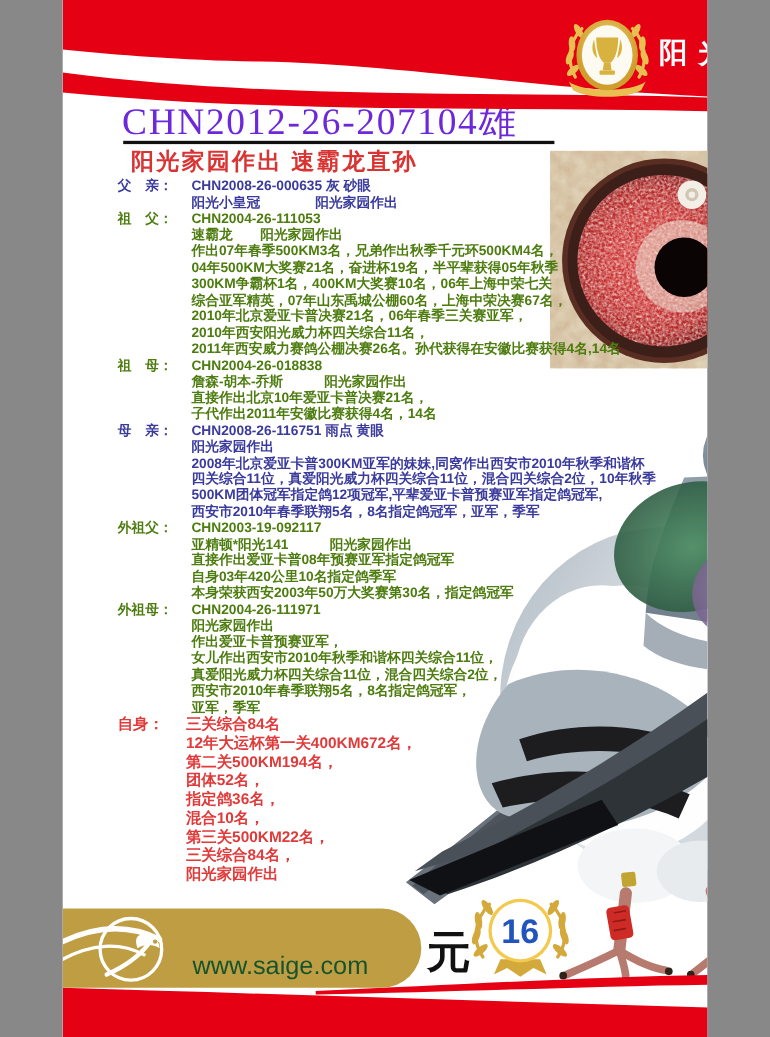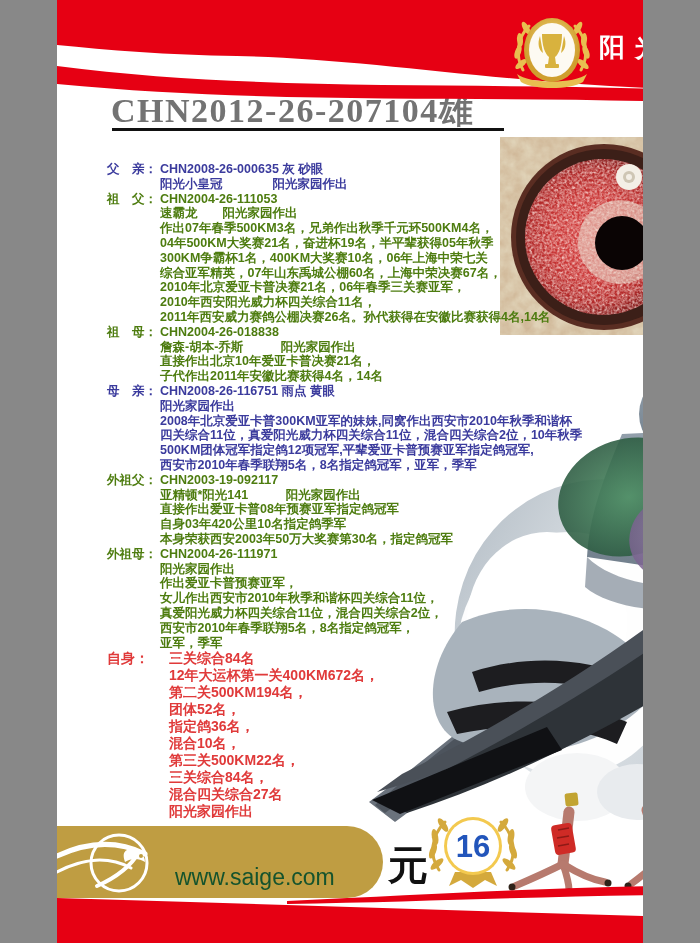--- a/index.html
+++ b/index.html
@@ -1,33 +1,33 @@
 <!DOCTYPE html>
 <html><head>
 <meta charset="utf-8">
 <style>
   html,body{margin:0;padding:0;background:#888;}
   .page{position:relative;width:586px;height:943px;background:#fff;overflow:hidden;
         font-family:"Liberation Sans","DejaVu Sans",sans-serif;margin:0 auto;}
   .abs{position:absolute;}
   
   .ring-title{left:54px;top:88px;font-family:"Liberation Serif","DejaVu Serif",serif;
-              font-weight:bold;font-size:34px;letter-spacing:1.5px;color:#737373;white-space:nowrap;}
+              font-weight:normal;font-size:34px;letter-spacing:1.5px;color:#6d28d9;white-space:nowrap;}
   .title-underline{left:55px;top:128px;width:392px;height:3px;background:#111;}
   .subtitle{left:62px;top:133px;font-size:21px;font-weight:bold;color:#d93434;
             letter-spacing:2px;white-space:nowrap;}
   .brand-name{left:542px;top:30px;font-size:26px;font-weight:bold;color:#fff;
               letter-spacing:10px;white-space:nowrap;}
   
   .pedigree{left:48px;top:162px;width:520px;}
   .ped-row{position:relative;white-space:nowrap;font-weight:bold;}
   .ped-row.n{height:14.8px;line-height:14.8px;font-size:12.5px;}
   .ped-row.s{height:17px;line-height:17px;font-size:14px;}
   .ped-label{position:absolute;left:2px;top:0;}
-  .n .ped-text{margin-left:55px;display:inline-block;}
+  .n .ped-text{margin-left:69px;display:inline-block;}
   .s .ped-text{margin-left:64px;display:inline-block;}
   .c-blue{color:#3b3b9d;}
   .c-black{color:#4d7c0f;}
   .c-red{color:#e03a3a;}
   
   .price-unit{left:331px;top:838px;font-size:40px;font-weight:bold;color:#111;}
   .watermark{left:0;top:826px;width:326px;height:72px;background:#bf9d42;
              border-radius:0 36px 36px 0;z-index:6;}
   .wm-title{left:112px;top:830px;font-size:29px;font-weight:bold;color:#fff;
             letter-spacing:4px;z-index:7;white-space:nowrap;}
@@ -73,20 +73,21 @@
       <path d="M33,22 H53 C53,34 50,42 46,45 H40 C36,42 33,34 33,22 Z"></path>
       <path d="M40,45 H46 L47,52 H39 Z"></path>
       <rect x="36" y="52" width="14" height="4" rx="1"></rect>
       <path d="M31,24 C28,32 30,38 34,41 L32,30 Z M55,24 C58,32 56,38 52,41 L54,30 Z"></path>
     </g>
   </svg>
   <div class="abs z2 brand-name">阳光家园</div>
 
   <div class="abs ring-title">CHN2012-26-207104雄</div>
   <div class="abs title-underline"></div>
+  <div class="abs subtitle">阳光家园作出  速霸龙直孙</div>
 
   <svg class="abs z2" style="left:443px;top:137px" width="219" height="198" viewBox="0 0 219 198">
     <defs>
       <radialGradient id="iris" cx="45%" cy="50%">
         <stop offset="0%" stop-color="#d64545"></stop>
           <stop offset="55%" stop-color="#c93636"></stop>
         <stop offset="85%" stop-color="#b12a2a"></stop>
           <stop offset="100%" stop-color="#8e2222"></stop>
       </radialGradient>
       <filter id="crust" x="0" y="0" width="100%" height="100%">
@@ -151,21 +152,20 @@
       <div class="ped-row n c-black"><span class="ped-text">西安市2010年春季联翔5名，8名指定鸽冠军，</span></div>
       <div class="ped-row n c-black"><span class="ped-text">亚军，季军</span></div>
       <div class="ped-row s c-red"><span class="ped-label">自身：</span><span class="ped-text">三关综合84名</span></div>
       <div class="ped-row s c-red"><span class="ped-text">12年大运杯第一关400KM672名，</span></div>
       <div class="ped-row s c-red"><span class="ped-text">第二关500KM194名，</span></div>
       <div class="ped-row s c-red"><span class="ped-text">团体52名，</span></div>
       <div class="ped-row s c-red"><span class="ped-text">指定鸽36名，</span></div>
       <div class="ped-row s c-red"><span class="ped-text">混合10名，</span></div>
       <div class="ped-row s c-red"><span class="ped-text">第三关500KM22名，</span></div>
       <div class="ped-row s c-red"><span class="ped-text">三关综合84名，</span></div>
-      <div class="ped-row s c-red"><span class="ped-text">混合四关综合27名</span></div>
       <div class="ped-row s c-red"><span class="ped-text">阳光家园作出</span></div>
     </div>
 
   <svg class="abs z4" style="left:160px;top:372px" width="540" height="523" viewBox="0 0 540 523">
     <defs>
       <linearGradient id="bodyG" x1="0" y1="0" x2="1" y2="1">
         <stop offset="0%" stop-color="#aeb8c1"></stop>
           <stop offset="45%" stop-color="#dfe4e8"></stop>
           <stop offset="100%" stop-color="#c2cad1"></stop>
       </linearGradient>

